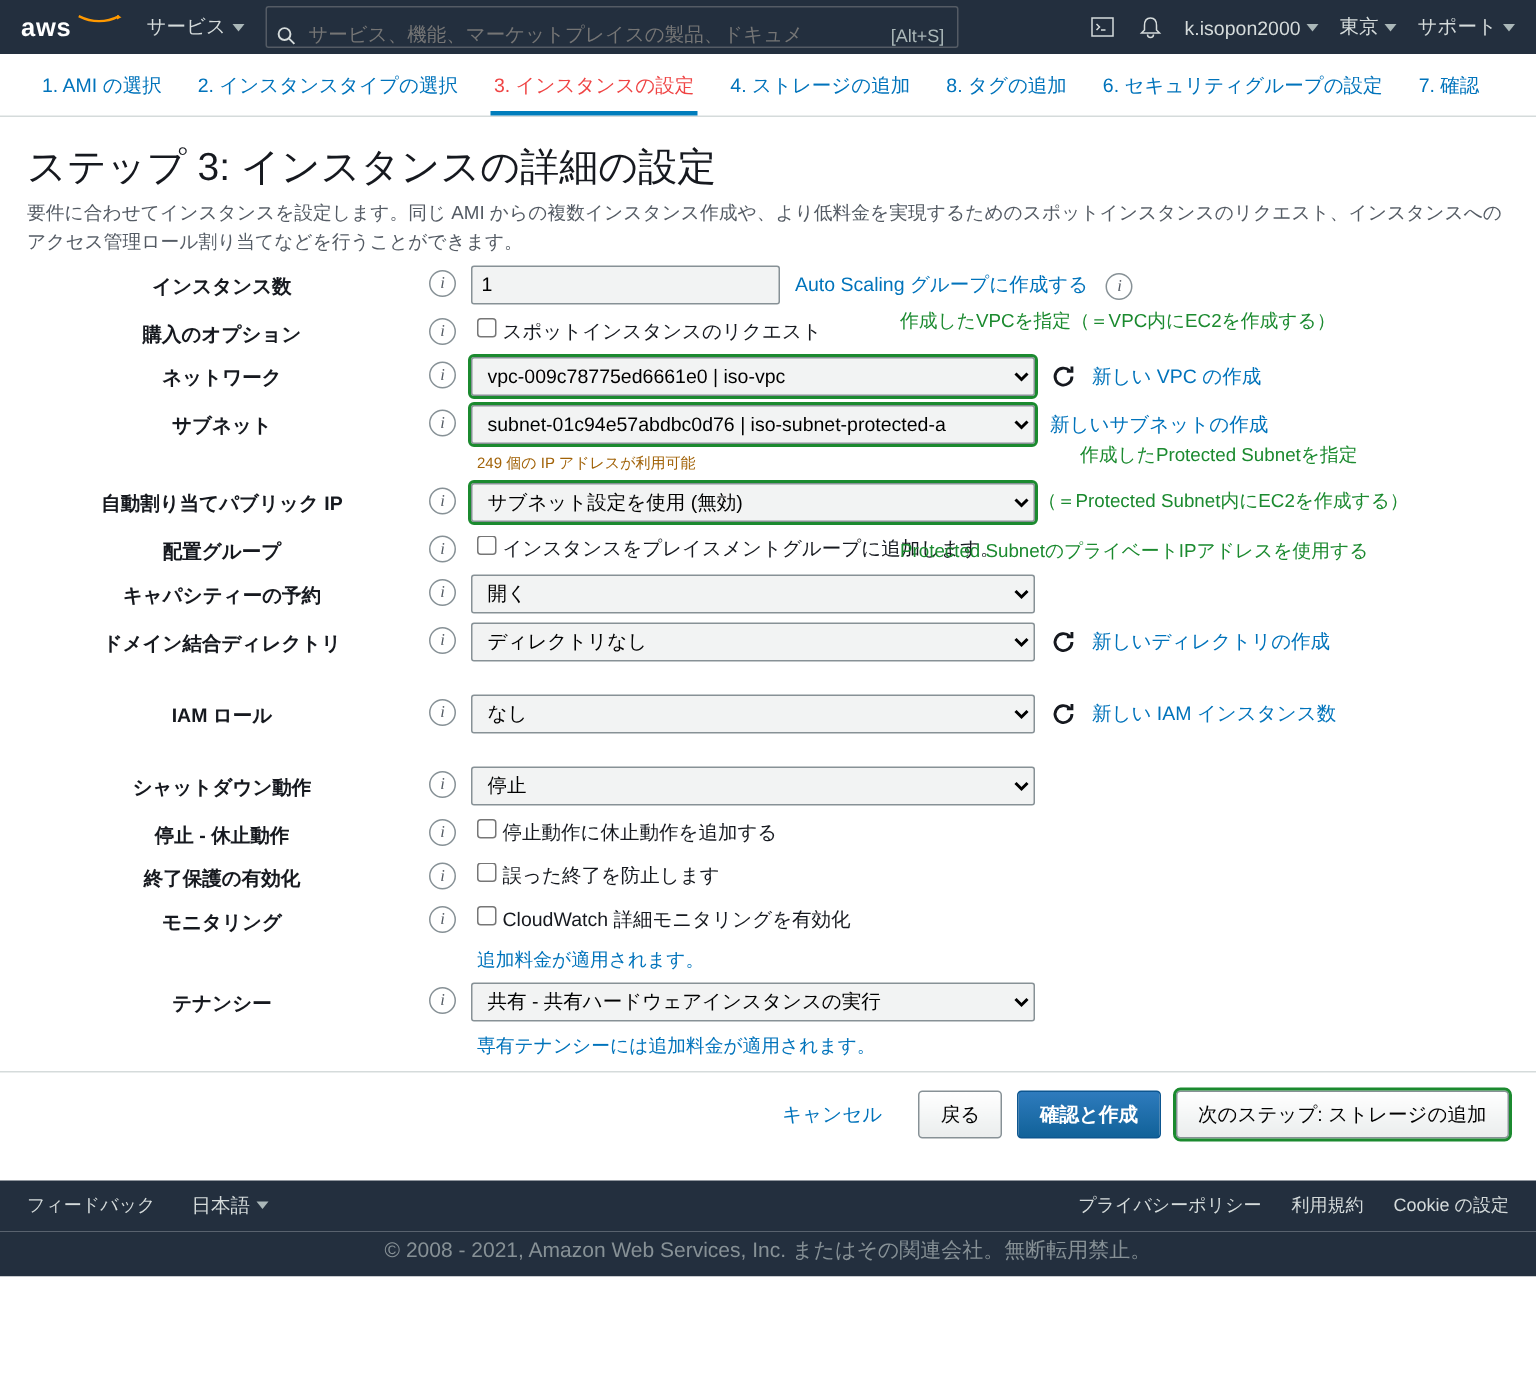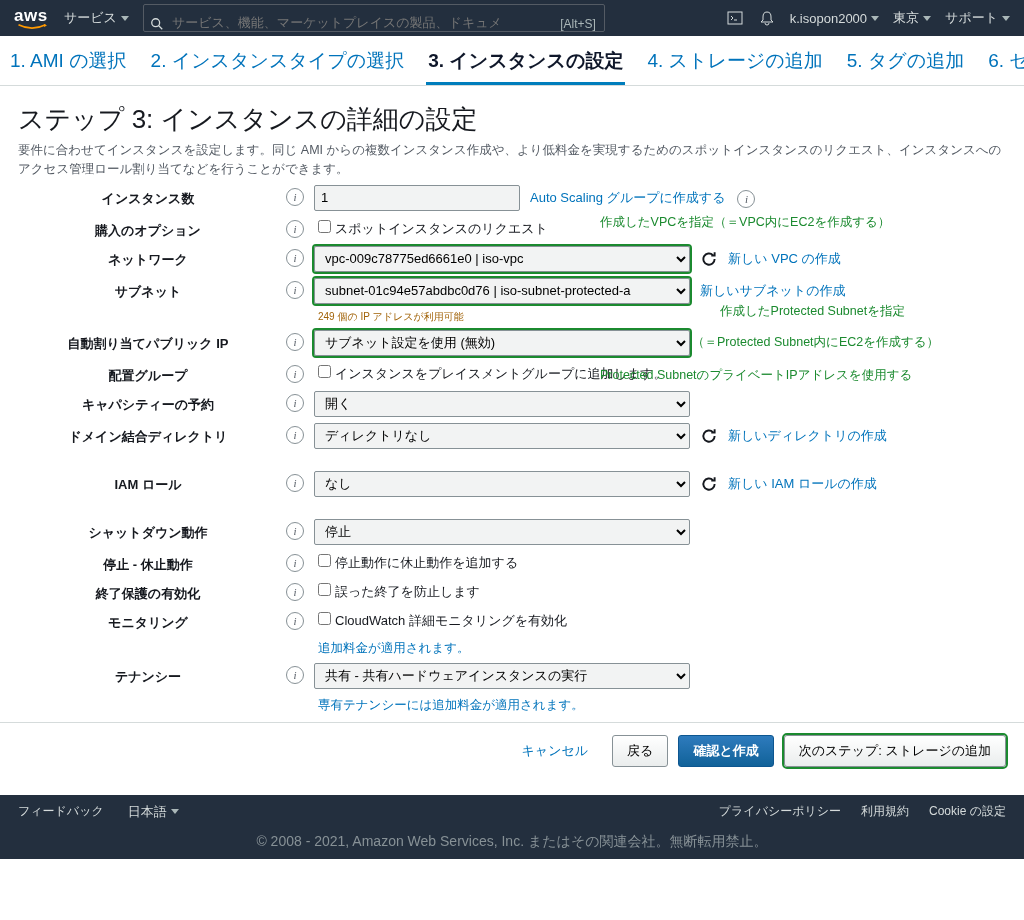--- a/index.html
+++ b/index.html
@@ -1,29 +1,29 @@
 <!DOCTYPE html>
 <html><head>
 <meta charset="utf-8">
 <style>
   html,body{margin:0;padding:0;font-family:"Amazon Ember","Helvetica Neue",Arial,sans-serif;font-size:13px;color:#16191f;background:#fff;width:1024px}
   a{color:#0073bb;text-decoration:none}
   .topnav{background:#232f3e;color:#fff;height:36px;display:flex;align-items:center;padding:0 14px;gap:14px}
-  .aws-logo{display:flex;align-items:flex-start;flex-direction:column;line-height:1}
+  .aws-logo{display:flex;align-items:flex-start;flex-direction:row;line-height:1}
   .aws-logo .txt{font-weight:700;font-size:17px;color:#fff;letter-spacing:0.5px}
   .aws-logo .smile{width:36px;height:6px}
   .tn-item{display:flex;align-items:center;gap:4px;color:#d5dbdb;font-size:13px;cursor:pointer;white-space:nowrap}
   .caret{border-left:4px solid transparent;border-right:4px solid transparent;border-top:5px solid #aab7b8}
   .searchwrap{flex:1;position:relative;max-width:460px;border:1px solid #545b64;border-radius:2px;background:#232f3e;display:flex;align-items:flex-end;height:26px;margin-right:auto}
   .searchwrap svg{margin:0 6px}
   .searchwrap input{background:transparent;border:none;outline:none;color:#d5dbdb;flex:1;font-size:13px}
   .searchwrap .kbd{color:#aab7b8;margin-right:8px;font-size:12px}
-  .tabbar{border-bottom:1px solid #d5dbdb;padding:6px 8px 0;display:flex;gap:20px;font-size:19px}
+  .tabbar{border-bottom:1px solid #d5dbdb;padding:6px 26px 0;display:flex;gap:20px;font-size:13px}
   .tabbar .tab{padding:6px 2px 8px;color:#0073bb;cursor:pointer;white-space:nowrap;border-bottom:3px solid transparent}
-  .tabbar .tab.active{color:#0f172a;font-weight:700;border-bottom-color:#007dbc}
+  .tabbar .tab.active{color:#ef4444;font-weight:400;border-bottom-color:#007dbc}
   .page{padding:10px 18px 2px;position:relative}
   h1{font-size:26px;font-weight:300;margin:6px 0 4px;color:#16191f}
   .desc{font-size:12.5px;color:#545b64;margin-bottom:6px;line-height:1.5}
   .formrow{display:flex;align-items:flex-start;margin:6px 0}
   .lbl{width:260px;text-align:center;padding-right:6px;font-weight:700;color:#16191f;padding-top:5px;font-size:13px}
   .info{display:inline-flex;width:16px;height:16px;border:1.3px solid #879196;border-radius:50%;align-items:center;justify-content:center;font-family:Georgia,serif;font-style:italic;font-size:11px;color:#545b64;margin:3px 10px 0 2px;flex-shrink:0}
   .ctl{display:flex;align-items:center;gap:10px;flex-wrap:nowrap;flex:1}
   .ctl select,.ctl input[type=text]{border:1px solid #879196;border-radius:2px;font-size:13px;padding:3px 6px;height:26px;box-sizing:border-box;background:#f2f3f3}
   .ctl select{width:376px;appearance:auto}
   .ctl input[type=text]{width:206px}
@@ -90,21 +90,21 @@
       <span>サポート</span>
       <span class="caret"></span>
     </div>
 </div>
 
 <div class="tabbar">
   <div class="tab">1. AMI の選択</div>
   <div class="tab">2. インスタンスタイプの選択</div>
   <div class="tab active">3. インスタンスの設定</div>
   <div class="tab">4. ストレージの追加</div>
-  <div class="tab">5. タグの追加</div>
+  <div class="tab">8. タグの追加</div>
   <div class="tab">6. セキュリティグループの設定</div>
   <div class="tab">7. 確認</div>
 </div>
 
 <div class="page">
   <h1>ステップ 3: インスタンスの詳細の設定</h1>
   <div class="desc">要件に合わせてインスタンスを設定します。同じ AMI からの複数インスタンス作成や、より低料金を実現するためのスポットインスタンスのリクエスト、インスタンスへのアクセス管理ロール割り当てなどを行うことができます。</div>
 
   
   <div class="annot" style="top:128px;left:600px">作成したVPCを指定（＝VPC内にEC2を作成する）</div>
@@ -199,21 +199,21 @@
 
   
   <div class="formrow">
     <div class="lbl">IAM ロール</div>
     <span class="info">i</span>
     <div class="ctl">
       <select><option>なし</option></select>
       <svg class="refresh" viewBox="0 0 16 16">
           <path d="M13 8 A5 5 0 1 1 11.5 4.5 M13 2 V5 H10" stroke="#16191f" stroke-width="1.7" fill="none"></path>
         </svg>
-      <a href="#">新しい IAM ロールの作成</a>
+      <a href="#">新しい IAM インスタンス数</a>
     </div>
   </div>
   <div style="height:10px"></div>
 
   
   <div class="formrow">
     <div class="lbl">シャットダウン動作</div>
     <span class="info">i</span>
     <div class="ctl">
         <select><option>停止</option></select>

